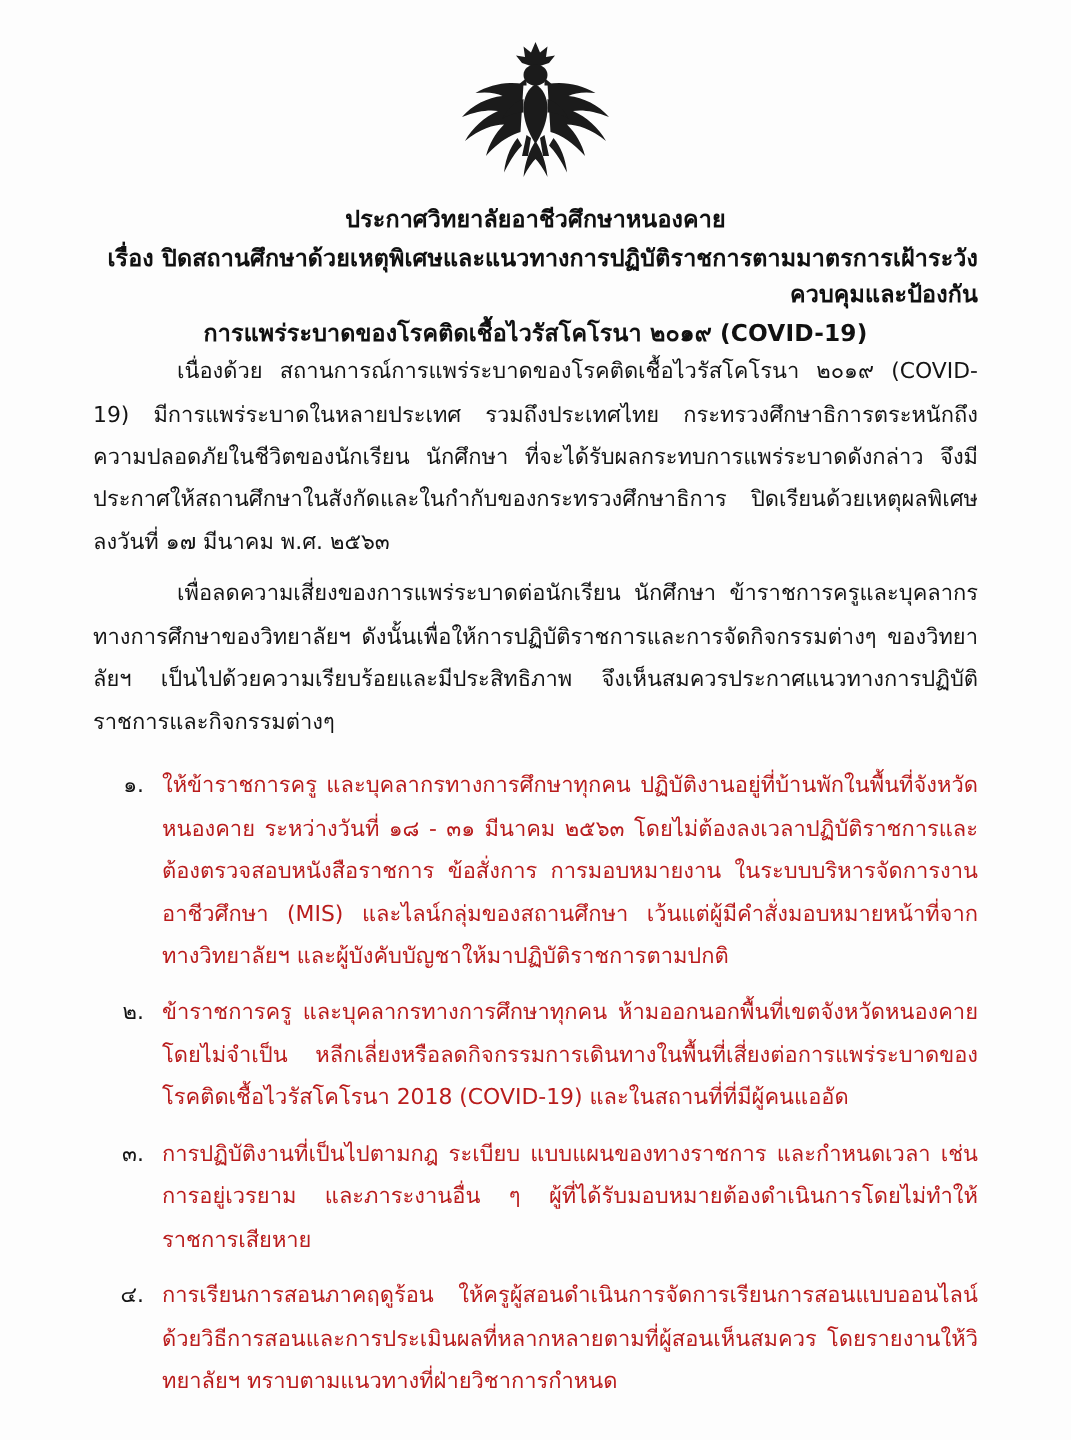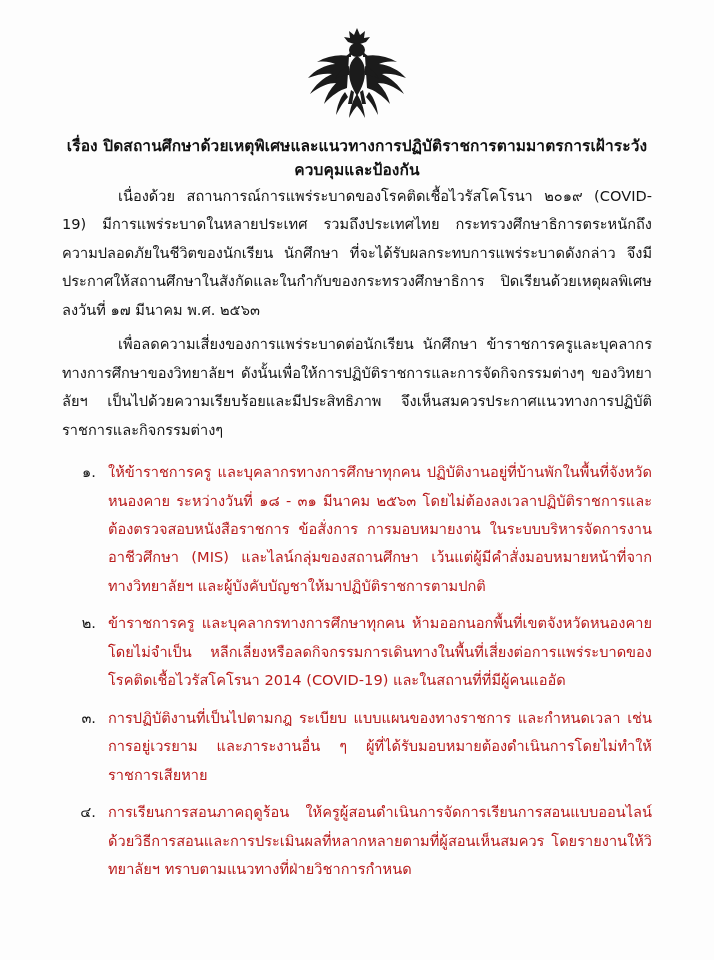--- a/index.html
+++ b/index.html
@@ -41,21 +41,21 @@
   .heading-block {
     text-align: center;
     line-height: 1.55;
   }
   .heading-line {
     font-size: 15.5px;
     font-weight: 600;
     letter-spacing: 0.1px;
     color: #111;
   }
-  .heading-line.l2 { margin-top: 2px; }
+  .heading-line.l2 { margin-top: 2px; text-align: right; }
   .heading-line.l3 { margin-top: 2px; }
 
   
   .body-block {
   }
   .para {
     font-size: 14.6px;
     line-height: 1.95;
     text-align: justify;
     text-justify: inter-word;
@@ -121,36 +121,38 @@
         <path d="M40 66 C35 72 32 80 31 89 C35 81 39 75 43 71 Z"></path>
         <path d="M64 66 C69 72 72 80 73 89 C69 81 65 75 61 71 Z"></path>
 
         <path d="M46 64 L43 78 L47 78 L49 66 Z"></path>
         <path d="M58 64 L61 78 L57 78 L55 66 Z"></path>
       </g>
     </svg>
   </div>
 
   <div class="heading-block">
+    <div class="heading-line l1">ประกาศวิทยาลัยอาชีวศึกษาหนองคาย</div>
     <div class="heading-line l2">เรื่อง ปิดสถานศึกษาด้วยเหตุพิเศษและแนวทางการปฏิบัติราชการตามมาตรการเฝ้าระวังควบคุมและป้องกัน</div>
+    <div class="heading-line l3">การแพร่ระบาดของโรคติดเชื้อไวรัสโคโรนา ๒๐๑๙ (COVID-19)</div>
   </div>
 
   <div class="body-block">
     <p class="para first">เนื่องด้วย สถานการณ์การแพร่ระบาดของโรคติดเชื้อไวรัสโคโรนา ๒๐๑๙ (COVID-19) มีการแพร่ระบาดในหลายประเทศ รวมถึงประเทศไทย กระทรวงศึกษาธิการตระหนักถึงความปลอดภัยในชีวิตของนักเรียน นักศึกษา ที่จะได้รับผลกระทบการแพร่ระบาดดังกล่าว จึงมีประกาศให้สถานศึกษาในสังกัดและในกำกับของกระทรวงศึกษาธิการ ปิดเรียนด้วยเหตุผลพิเศษ ลงวันที่ ๑๗ มีนาคม พ.ศ. ๒๕๖๓</p>
     <p class="para second">เพื่อลดความเสี่ยงของการแพร่ระบาดต่อนักเรียน นักศึกษา ข้าราชการครูและบุคลากรทางการศึกษาของวิทยาลัยฯ ดังนั้นเพื่อให้การปฏิบัติราชการและการจัดกิจกรรมต่างๆ ของวิทยาลัยฯ เป็นไปด้วยความเรียบร้อยและมีประสิทธิภาพ จึงเห็นสมควรประกาศแนวทางการปฏิบัติราชการและกิจกรรมต่างๆ</p>
   </div>
 
   <div class="list">
     <div class="list-item">
       <div class="list-num">๑.</div>
       <div class="list-text">ให้ข้าราชการครู และบุคลากรทางการศึกษาทุกคน ปฏิบัติงานอยู่ที่บ้านพักในพื้นที่จังหวัดหนองคาย ระหว่างวันที่ ๑๘ - ๓๑ มีนาคม ๒๕๖๓ โดยไม่ต้องลงเวลาปฏิบัติราชการและต้องตรวจสอบหนังสือราชการ ข้อสั่งการ การมอบหมายงาน ในระบบบริหารจัดการงานอาชีวศึกษา (MIS) และไลน์กลุ่มของสถานศึกษา เว้นแต่ผู้มีคำสั่งมอบหมายหน้าที่จากทางวิทยาลัยฯ และผู้บังคับบัญชาให้มาปฏิบัติราชการตามปกติ</div>
     </div>
     <div class="list-item">
       <div class="list-num">๒.</div>
-      <div class="list-text">ข้าราชการครู และบุคลากรทางการศึกษาทุกคน ห้ามออกนอกพื้นที่เขตจังหวัดหนองคาย โดยไม่จำเป็น หลีกเลี่ยงหรือลดกิจกรรมการเดินทางในพื้นที่เสี่ยงต่อการแพร่ระบาดของโรคติดเชื้อไวรัสโคโรนา 2014 (COVID-19) และในสถานที่ที่มีผู้คนแออัด</div>
+      <div class="list-text">ข้าราชการครู และบุคลากรทางการศึกษาทุกคน ห้ามออกนอกพื้นที่เขตจังหวัดหนองคาย โดยไม่จำเป็น หลีกเลี่ยงหรือลดกิจกรรมการเดินทางในพื้นที่เสี่ยงต่อการแพร่ระบาดของโรคติดเชื้อไวรัสโคโรนา 2018 (COVID-19) และในสถานที่ที่มีผู้คนแออัด</div>
     </div>
     <div class="list-item">
       <div class="list-num">๓.</div>
       <div class="list-text">การปฏิบัติงานที่เป็นไปตามกฎ ระเบียบ แบบแผนของทางราชการ และกำหนดเวลา เช่น การอยู่เวรยาม และภาระงานอื่น ๆ ผู้ที่ได้รับมอบหมายต้องดำเนินการโดยไม่ทำให้ราชการเสียหาย</div>
     </div>
     <div class="list-item">
       <div class="list-num">๔.</div>
       <div class="list-text">การเรียนการสอนภาคฤดูร้อน ให้ครูผู้สอนดำเนินการจัดการเรียนการสอนแบบออนไลน์ ด้วยวิธีการสอนและการประเมินผลที่หลากหลายตามที่ผู้สอนเห็นสมควร โดยรายงานให้วิทยาลัยฯ ทราบตามแนวทางที่ฝ่ายวิชาการกำหนด</div>
     </div>
 

